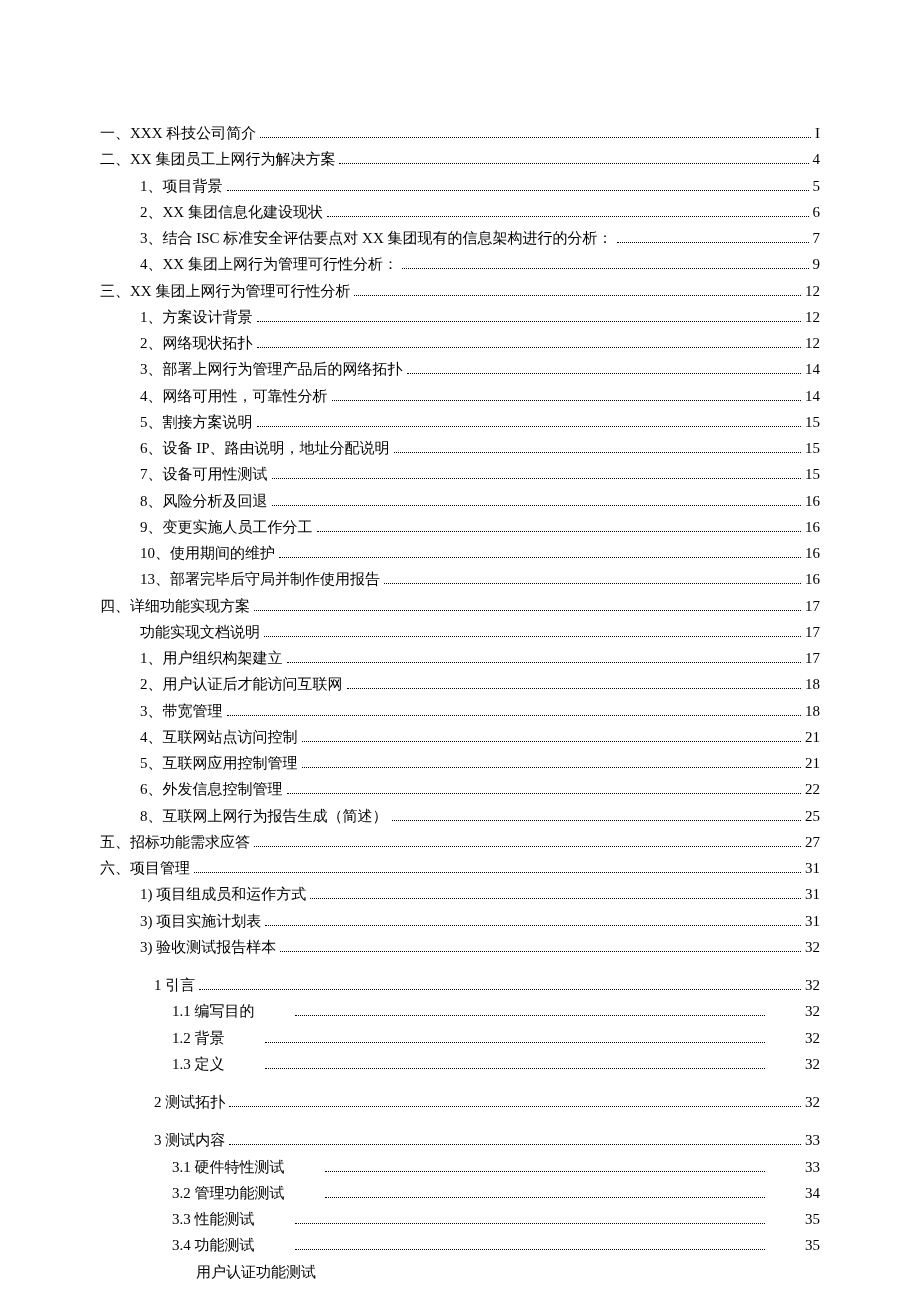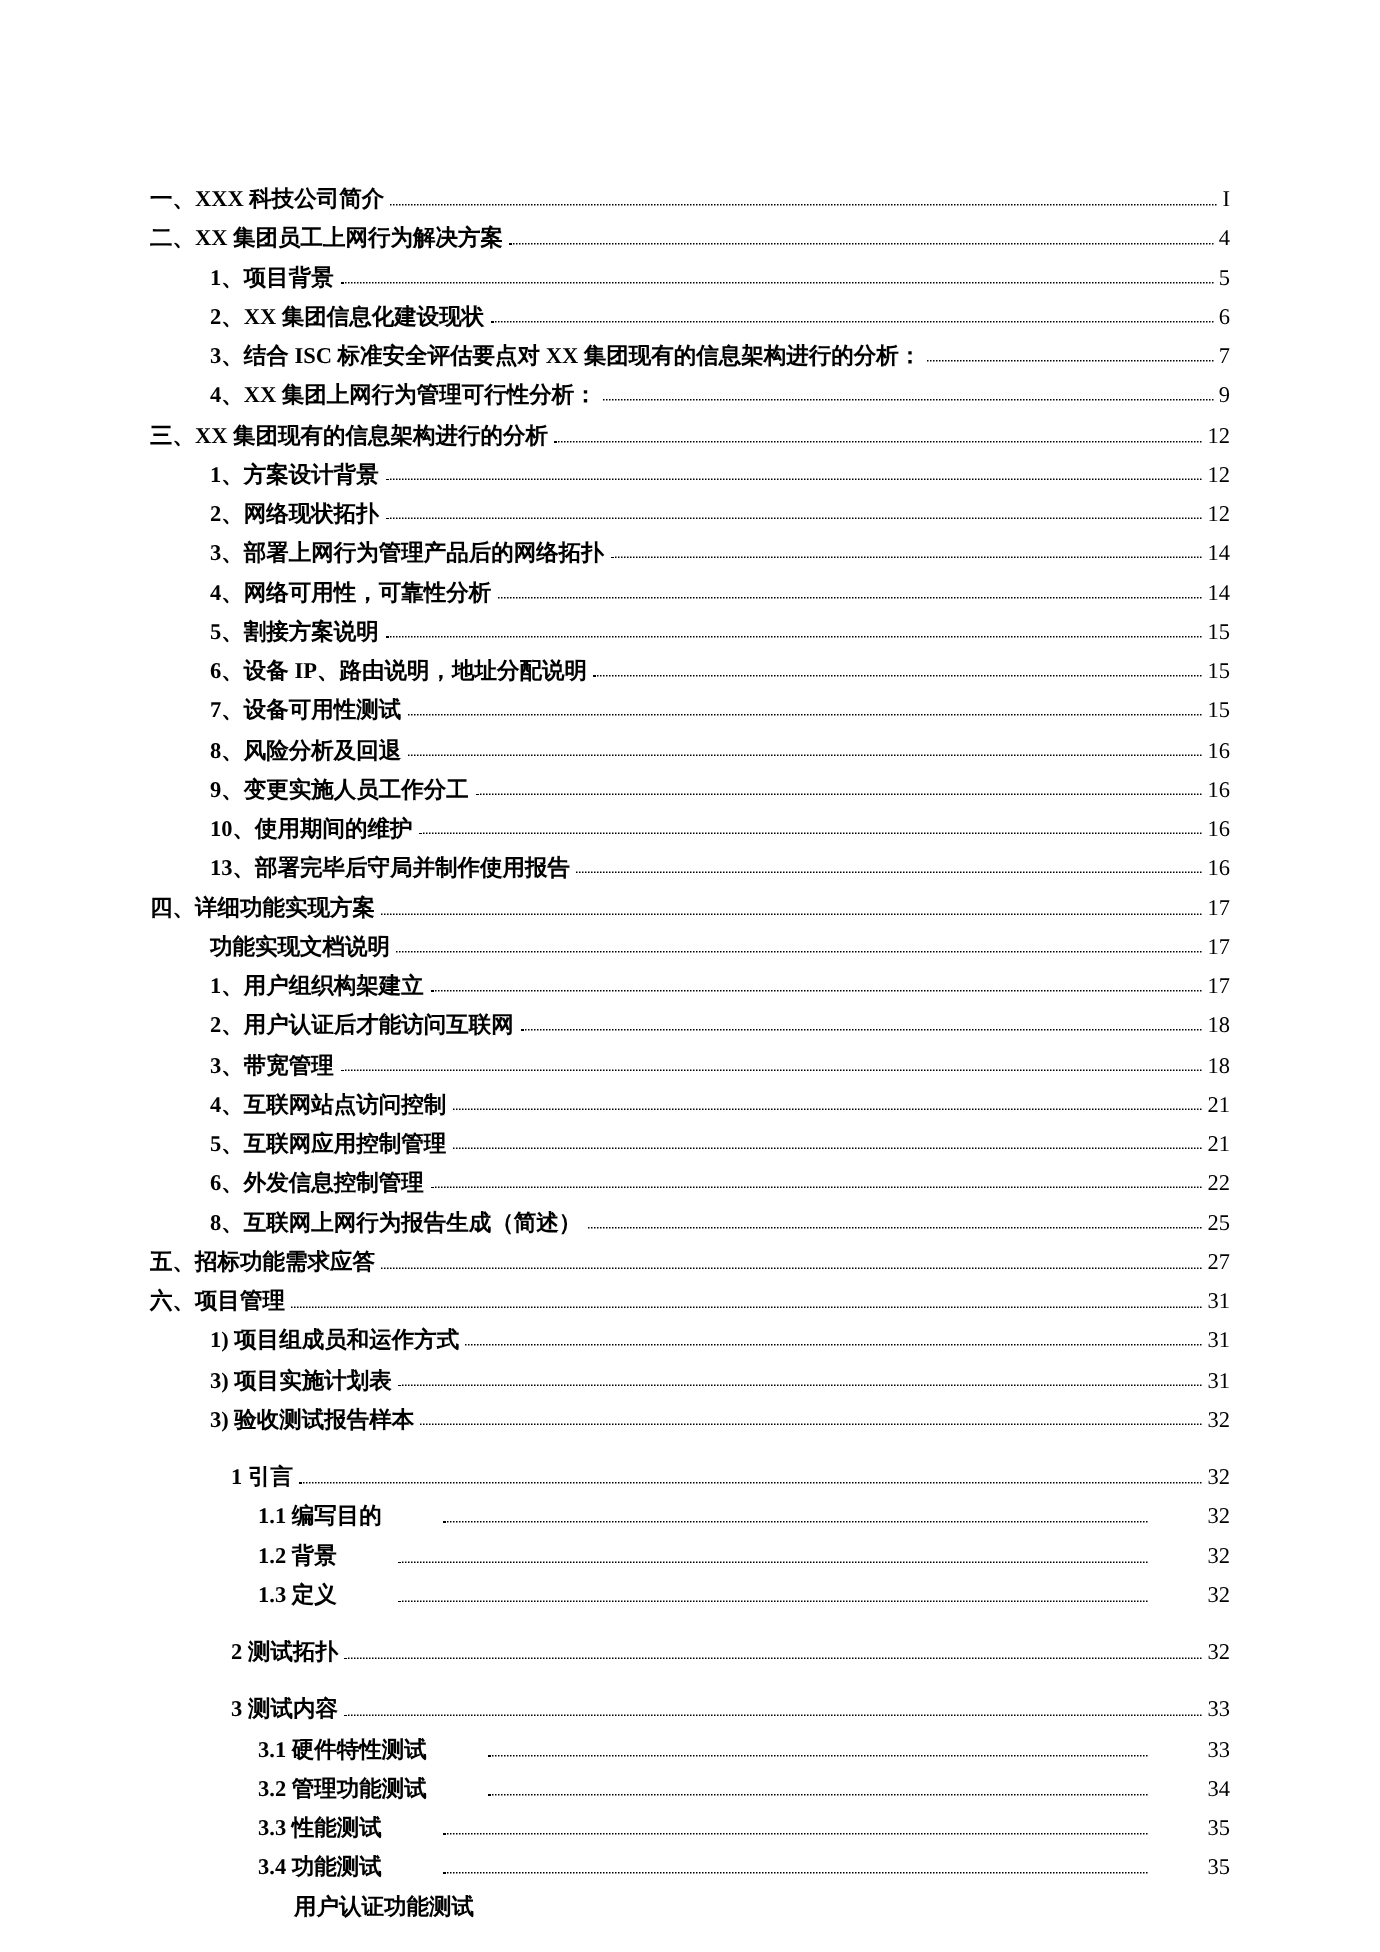--- a/index.html
+++ b/index.html
@@ -18,32 +18,31 @@
     color: #000;
     line-height: 1.75;
   }
   .toc-row {
     display: flex;
     align-items: baseline;
     white-space: nowrap;
   }
   .toc-label {
     flex: 0 0 auto;
-    font-weight: bold;
   }
   .dots {
     flex: 1 1 auto;
     border-bottom: 1.5px dotted #000;
     margin: 0 4px 4px 4px;
     height: 0.6em;
   }
   .toc-page {
     flex: 0 0 auto;
   }
-  .indent-1 { padding-left: 40px; align-items: center; }
+  .indent-1 { padding-left: 40px; }
   .indent-2 { padding-left: 54px; margin-top: 12px; }
   .indent-3 { padding-left: 72px; gap: 36px; }
   .indent-4 { padding-left: 92px; flex-direction: column; }
 </style>
 </head>
 <body>
 
 <div class="page">
   <div id="toc-container">
       <div class="toc-row ">
@@ -70,21 +69,21 @@
         <span class="toc-label">3、结合 ISC 标准安全评估要点对 XX 集团现有的信息架构进行的分析：</span>
         <span class="dots"></span>
         <span class="toc-page">7</span>
       </div>
       <div class="toc-row indent-1">
         <span class="toc-label">4、XX 集团上网行为管理可行性分析：</span>
         <span class="dots"></span>
         <span class="toc-page">9</span>
       </div>
       <div class="toc-row ">
-        <span class="toc-label">三、XX 集团现有的信息架构进行的分析</span>
+        <span class="toc-label">三、XX 集团上网行为管理可行性分析</span>
         <span class="dots"></span>
         <span class="toc-page">12</span>
       </div>
       <div class="toc-row indent-1">
         <span class="toc-label">1、方案设计背景</span>
         <span class="dots"></span>
         <span class="toc-page">12</span>
       </div>
       <div class="toc-row indent-1">
         <span class="toc-label">2、网络现状拓扑</span>

